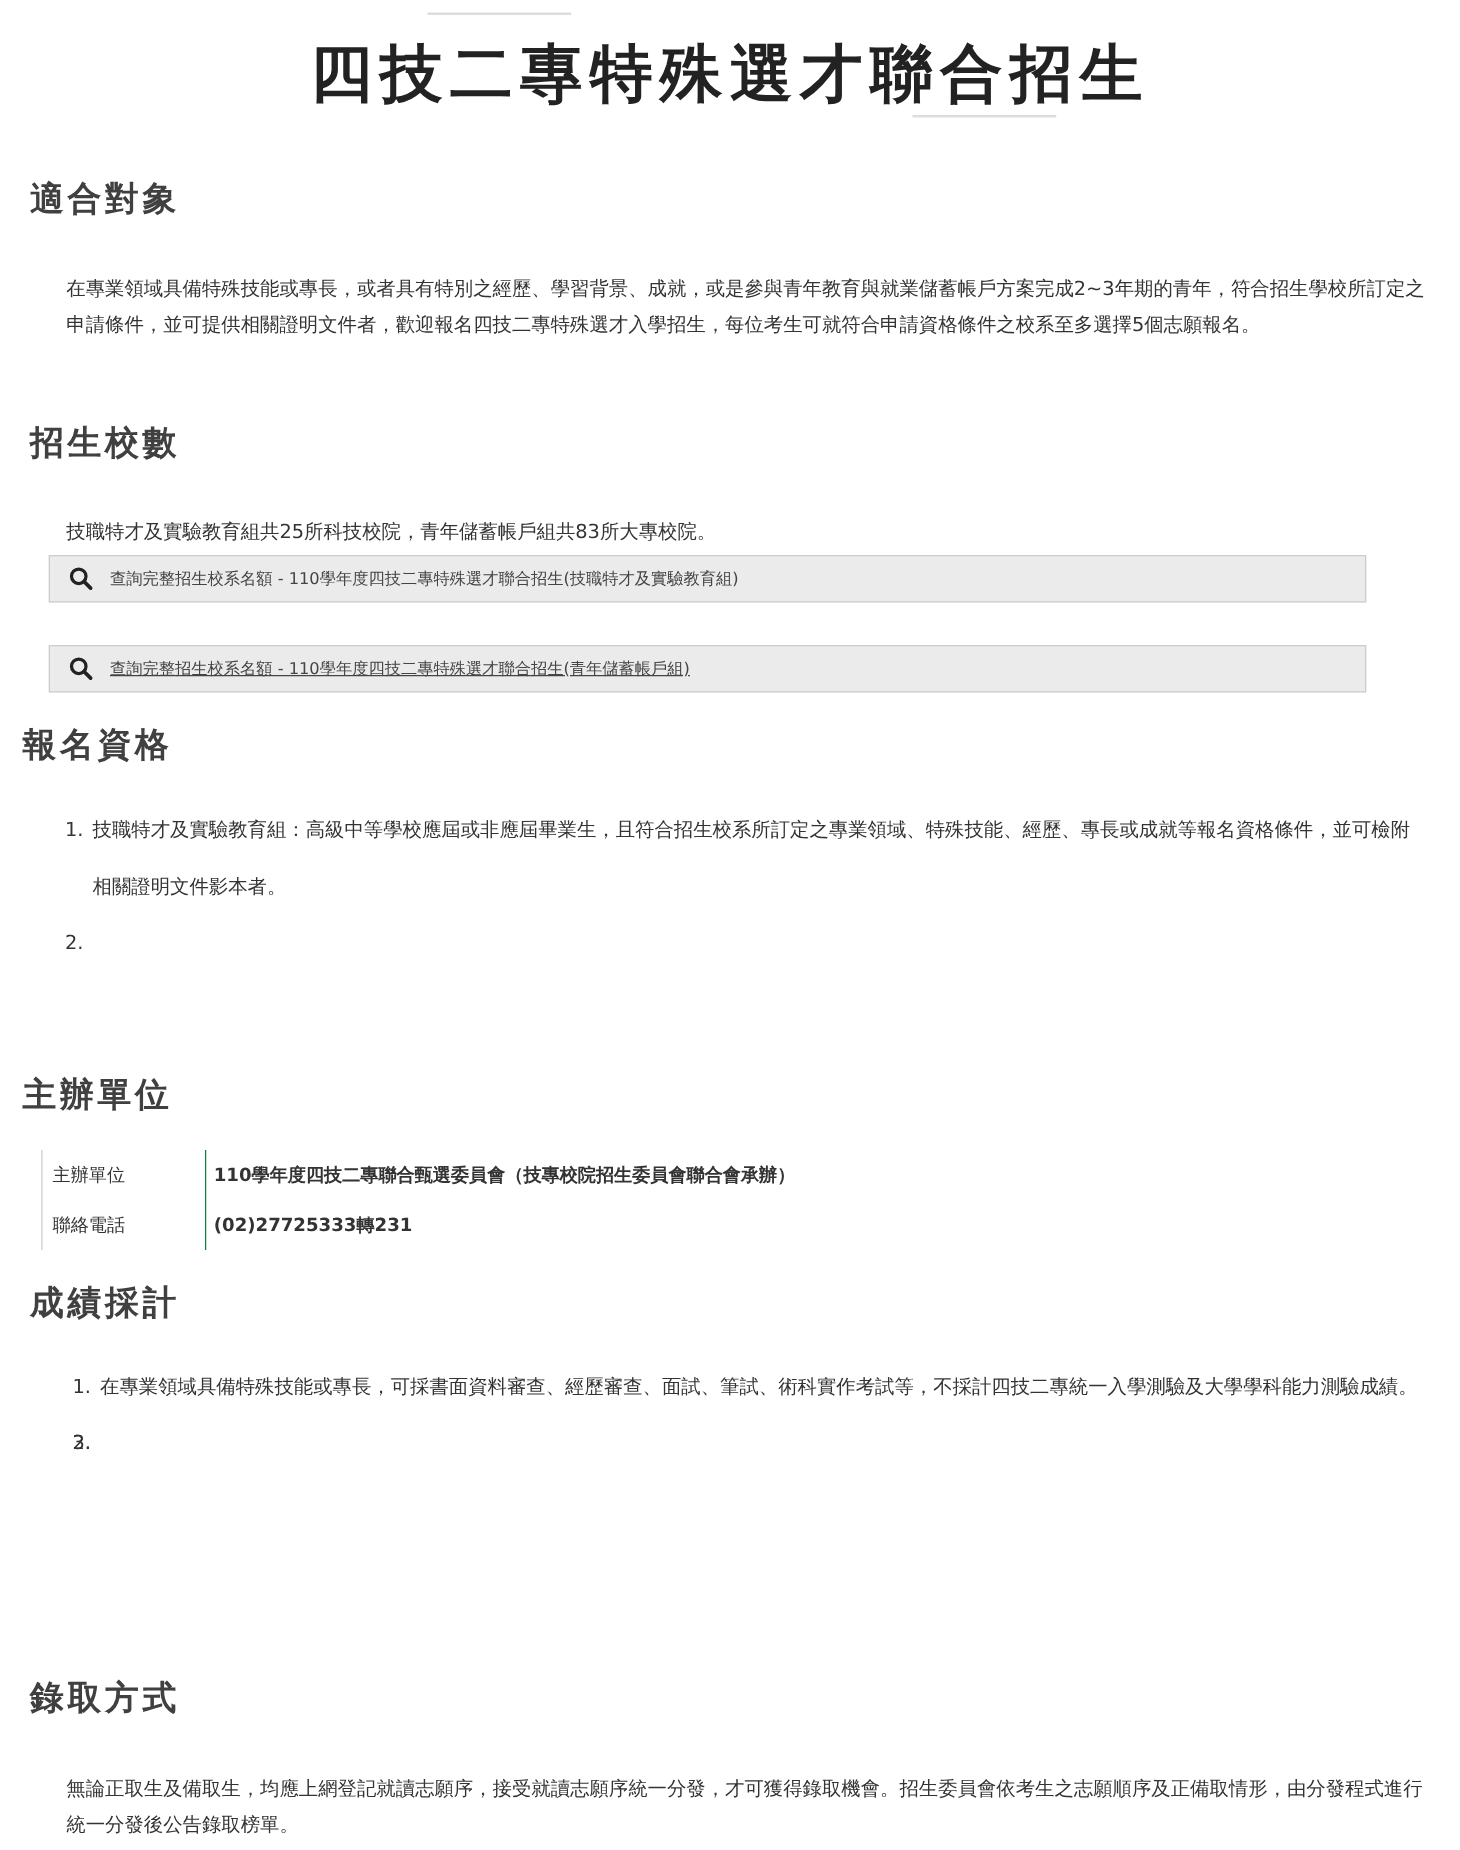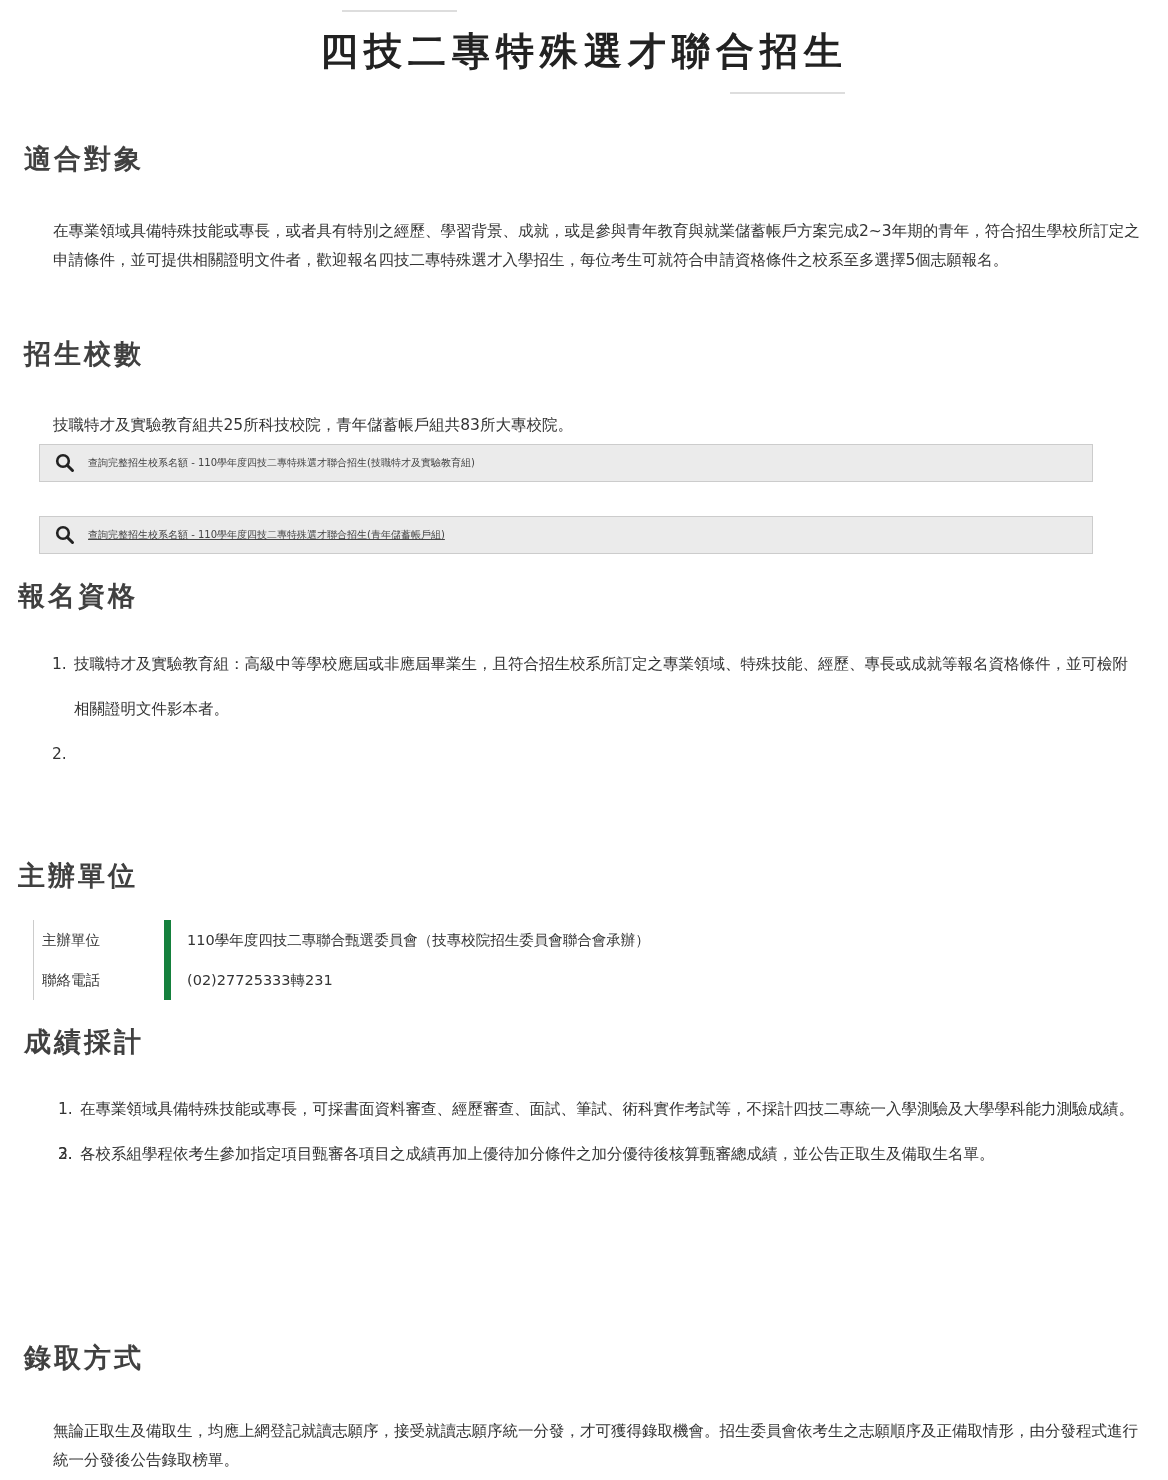--- a/index.html
+++ b/index.html
@@ -4,48 +4,48 @@
   <style>
     html, body { margin: 0; padding: 0; background: #ffffff; }
     body {
       width: 1168px; height: 1480px; position: relative; overflow: hidden;
       font-family: "DejaVu Sans", "Liberation Sans", sans-serif;
       color: #333333;
     }
     .deco-line { position: absolute; height: 2px; background: #dddddd; }
     .page-title {
       position: absolute; left: 0; width: 1168px; top: 26px; text-align: center;
-      font-size: 38px; font-weight: bold; letter-spacing: 6px; color: #222222;
+      font-size: 50px; font-weight: bold; letter-spacing: 6px; color: #222222;
       margin: 0;
     }
     .sec-title {
       position: absolute; margin: 0; font-size: 27px; font-weight: bold;
       letter-spacing: 3px; color: #404040;
     }
     .para {
       position: absolute; left: 40px; width: 1100px; margin: 13px;
       font-size: 15.5px; line-height: 29px; color: #333333;
     }
     .list {
       position: absolute; margin: 0; padding: 0; list-style: none;
       font-size: 15.5px; line-height: 45px; color: #333333;
     }
     .list li { position: relative; padding-left: 22px; }
     .list li .num { position: absolute; left: 0; top: 0; }
     .query-bar {
       position: absolute; left: 39px; width: 1054px; height: 38px;
       background: #ebebeb; border: 1px solid #cccccc; box-sizing: border-box;
       display: flex; align-items: center; cursor: pointer;
-      font-size: 10px; color: #444444;
+      font-size: 13px; color: #444444;
     }
     .query-bar .q-icon { width: 20px; height: 20px; margin-left: 15px; margin-right: 13px; }
     .info-table { position: absolute; left: 33px; border-collapse: collapse; font-size: 14.5px; color: #333333; }
     .info-table td { height: 40px; padding: 0 0 0 8px; vertical-align: middle; }
     .info-table td.label { width: 122px; border-left: 1px solid #cccccc; }
-    .info-table td.value { border-left: 7px solid #15803d; padding-left: 16px; }
+    .info-table td.value { border-left: 1px solid #15803d; padding-left: 6px; font-weight: bold; }
   </style>
 </head>
 <body>
 
 <div class="deco-line" style="left:342px; top:10px; width:115px;"></div>
 <h1 class="page-title">四技二專特殊選才聯合招生</h1>
 <div class="deco-line" style="left:730px; top:92px; width:115px;"></div>
 
 <h2 class="sec-title" style="left:24px; top:141px;">適合對象</h2>
 <p class="para" style="top:204px;">在專業領域具備特殊技能或專長，或者具有特別之經歷、學習背景、成就，或是參與青年教育與就業儲蓄帳戶方案完成2~3年期的青年，符合招生學校所訂定之申請條件，並可提供相關證明文件者，歡迎報名四技二專特殊選才入學招生，每位考生可就符合申請資格條件之校系至多選擇5個志願報名。</p>
@@ -98,18 +98,17 @@
 <ol class="list" style="left:58px; top:1087px; width:1084px;">
   <li>
     <span class="num">1.</span>
     <span>在專業領域具備特殊技能或專長，可採書面資料審查、經歷審查、面試、筆試、術科實作考試等，不採計四技二專統一入學測驗及大學學科能力測驗成績。</span>
   </li>
   <li>
     <span class="num">2.</span>
   </li>
   <li>
     <span class="num">3.</span>
-    <span>各校系組學程依考生參加指定項目甄審各項目之成績再加上優待加分條件之加分優待後核算甄審總成績，並公告正取生及備取生名單。</span>
   </li>
 </ol>
 
 <h2 class="sec-title" style="left:24px; top:1340px;">錄取方式</h2>
 <p class="para" style="top:1404px;">無論正取生及備取生，均應上網登記就讀志願序，接受就讀志願序統一分發，才可獲得錄取機會。招生委員會依考生之志願順序及正備取情形，由分發程式進行統一分發後公告錄取榜單。</p>
 
 </body></html>

